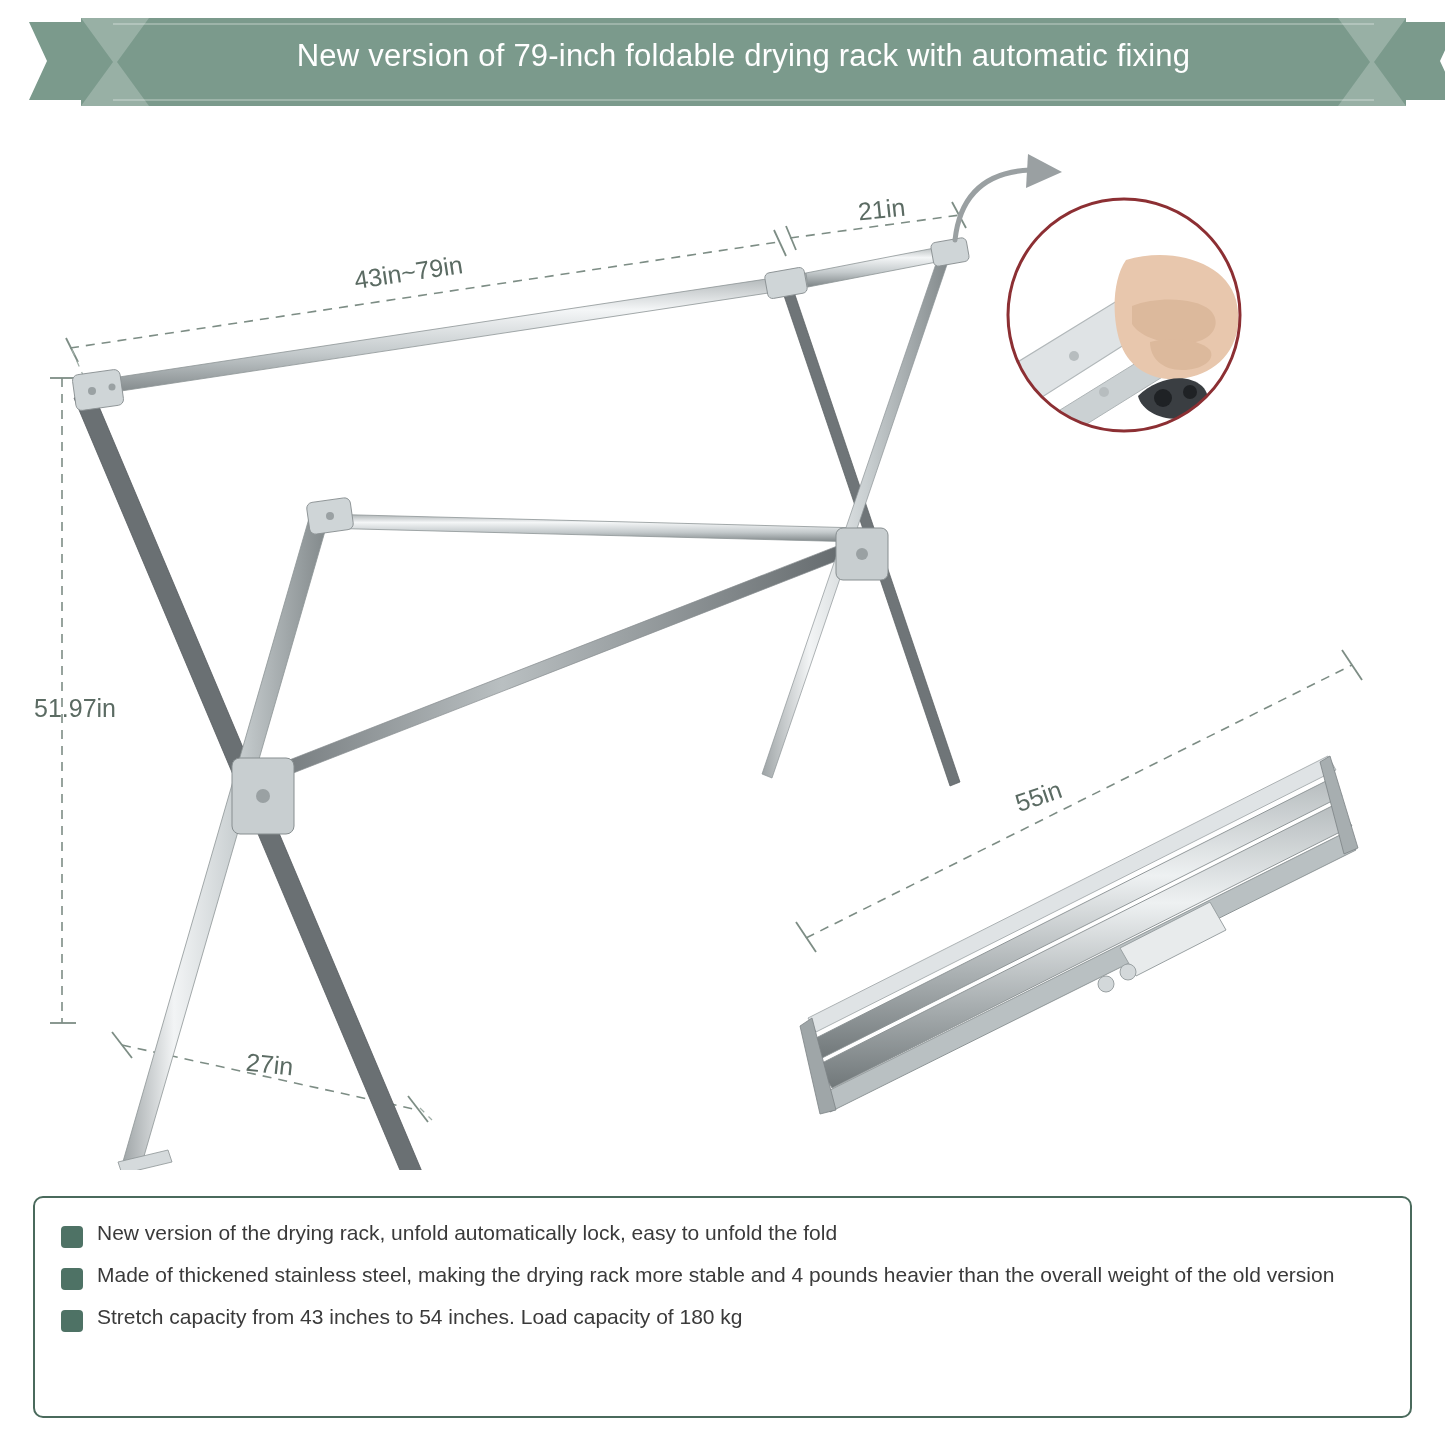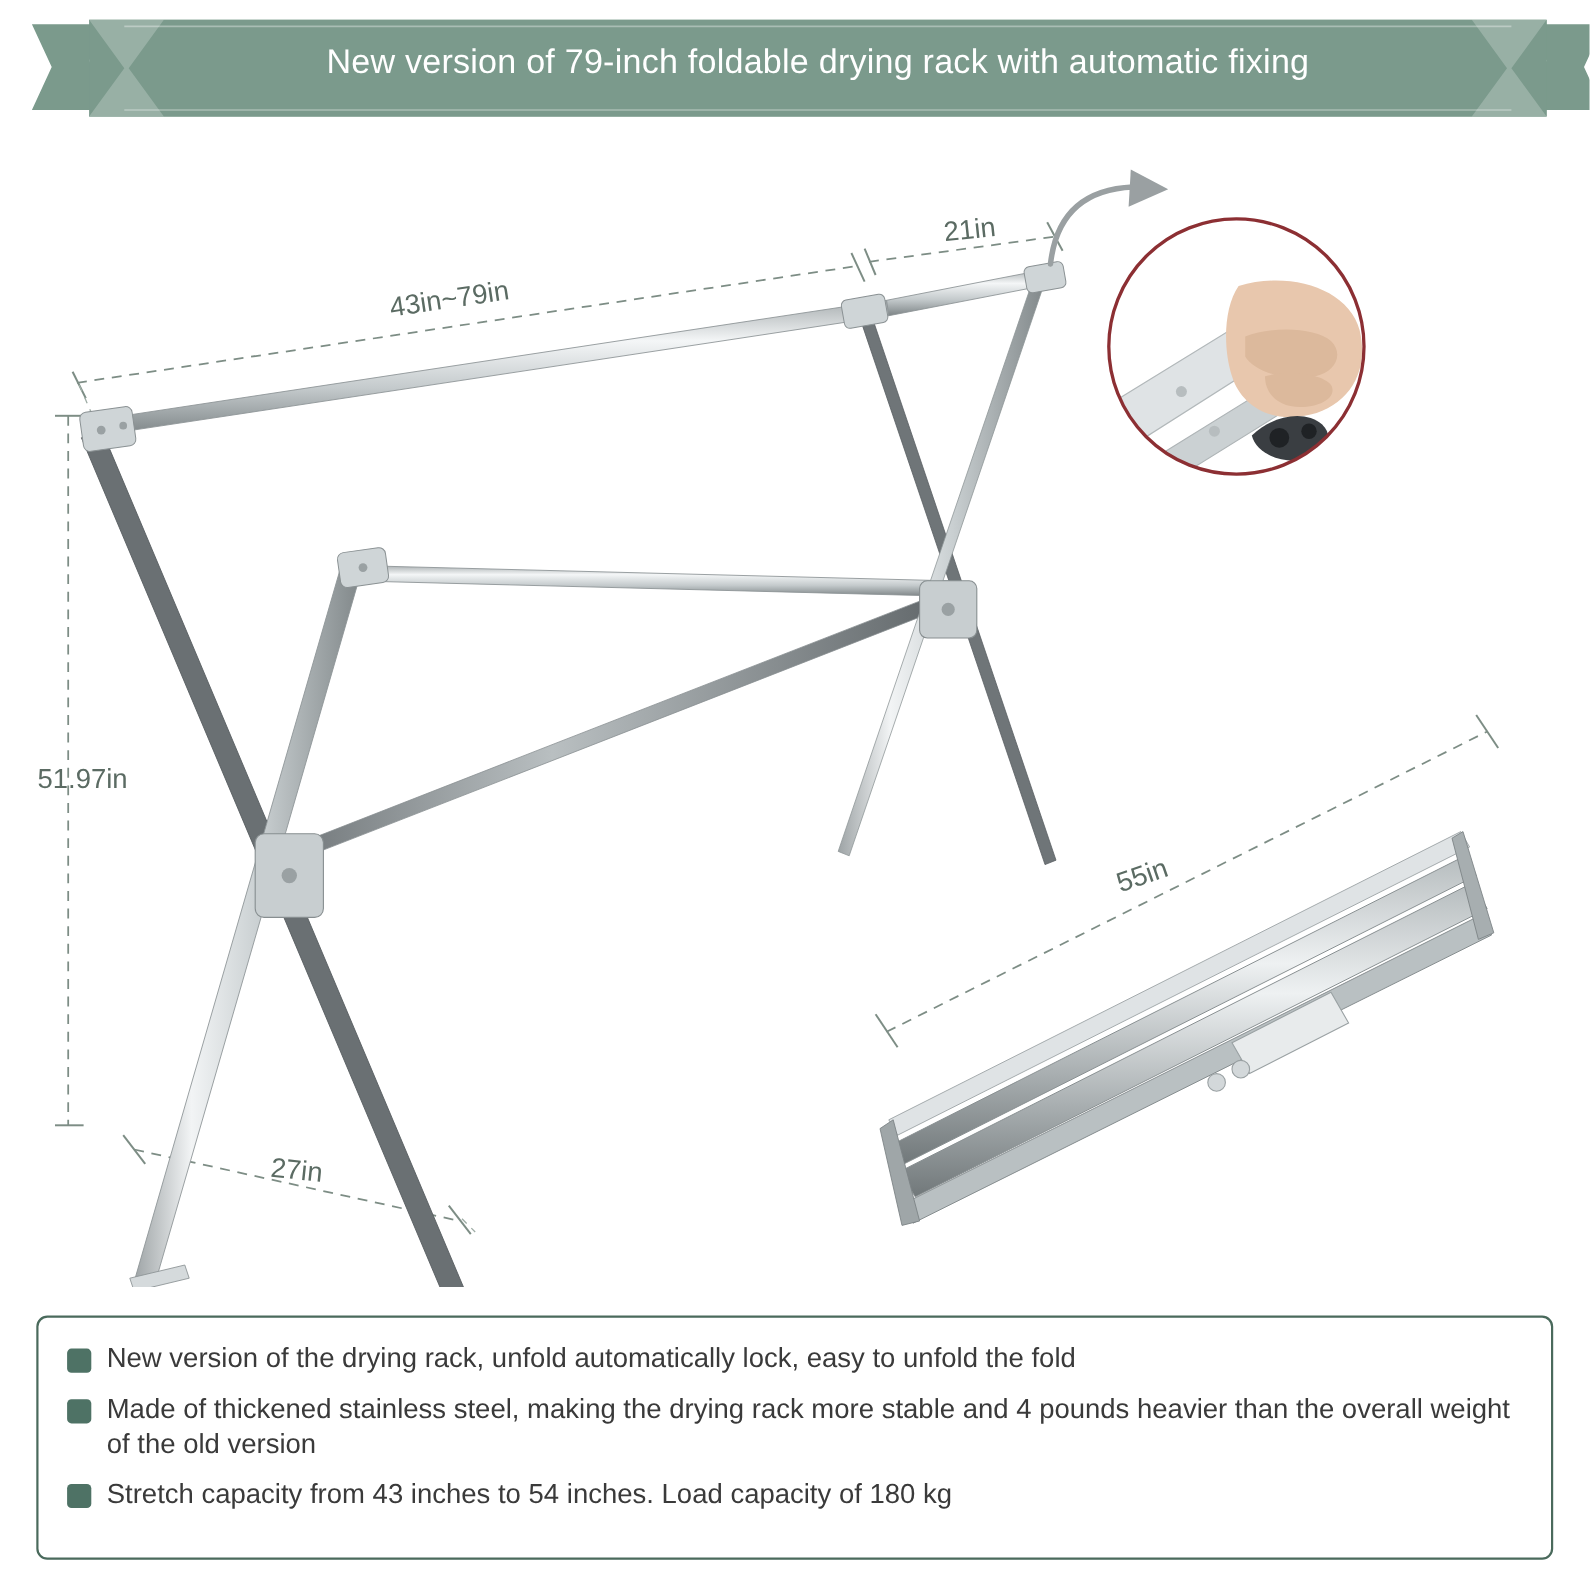--- a/index.html
+++ b/index.html
@@ -87,21 +87,21 @@
     width: 22px;
     height: 22px;
     border-radius: 4px;
     background: #4e7265;
     flex: 0 0 auto;
     margin-top: 6px;
     margin-right: 14px;
   }
   .bullet-text {
     color: #3a3a3a;
-    font-size: 25px;
+    font-size: 21px;
     line-height: 1.27;
     font-family: "Liberation Sans", sans-serif;
   }
 </style>
 </head>
 <body>
 
 <div class="banner-wrap">
   <svg class="banner-svg" width="1445" height="110" viewBox="0 0 1445 110">
 

